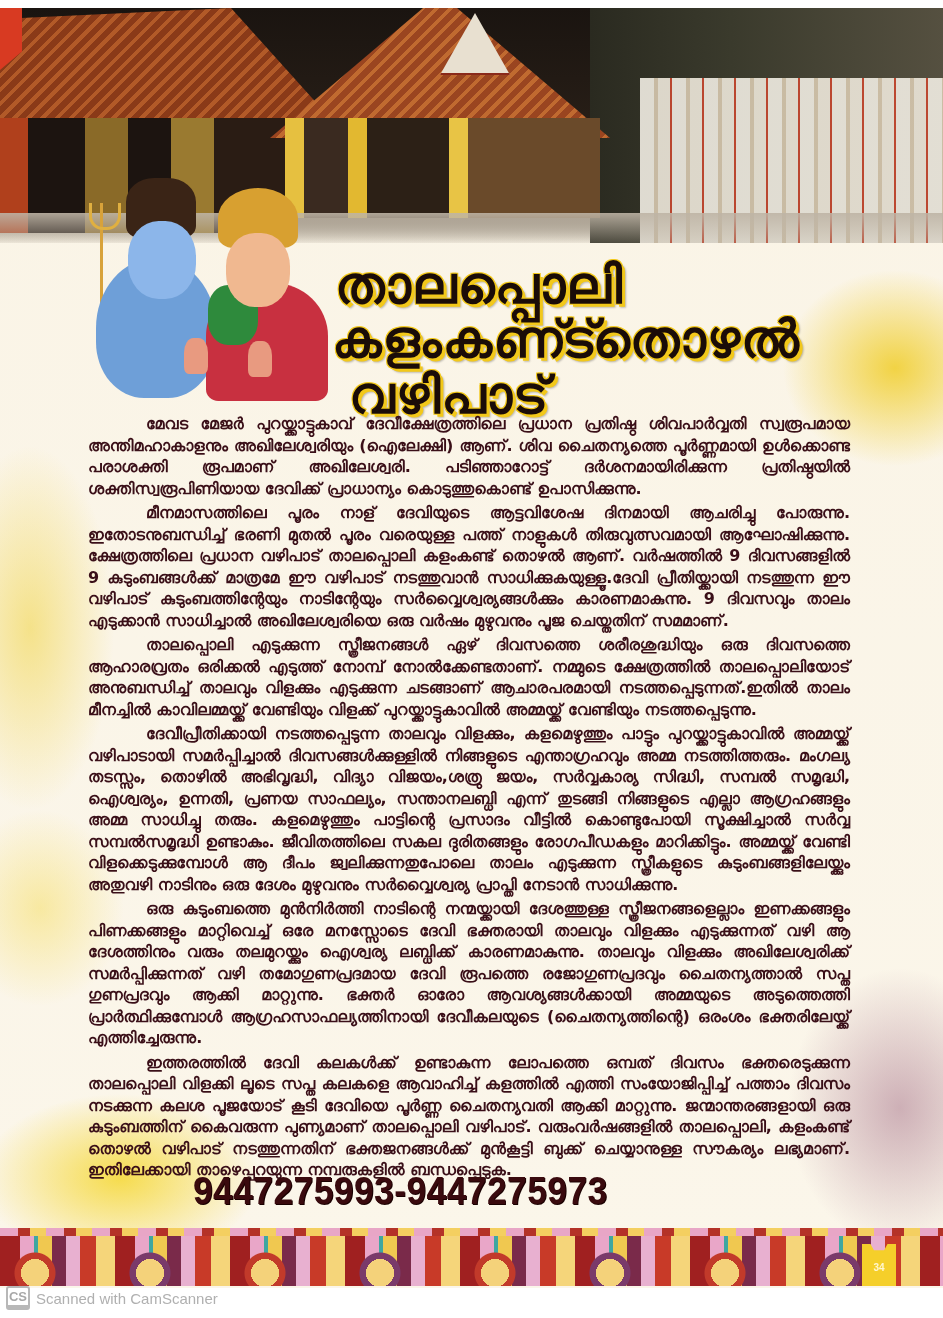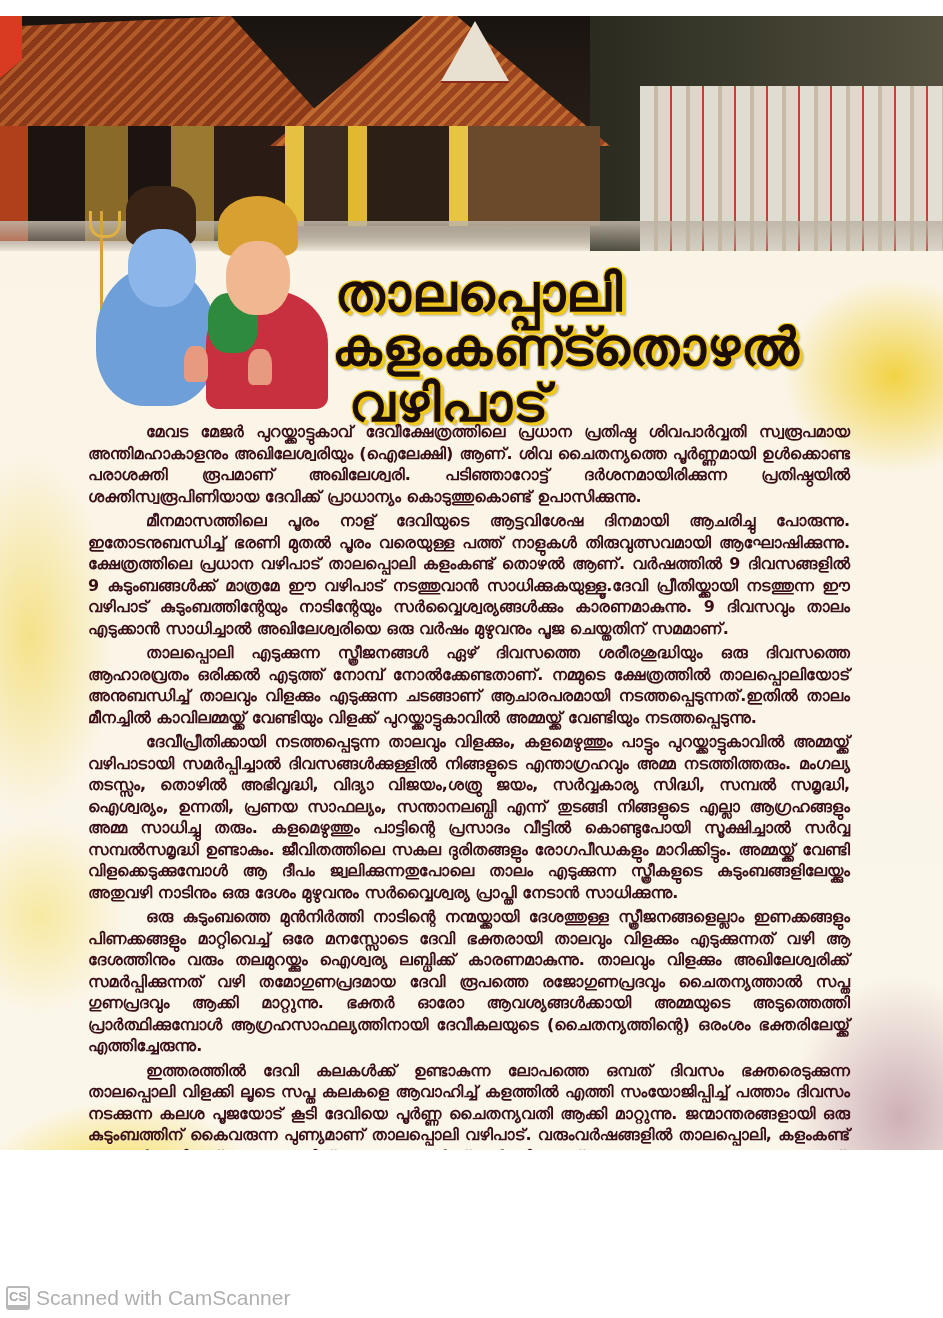--- a/index.html
+++ b/index.html
@@ -2,21 +2,21 @@
 <html><head>
 <meta charset="utf-8">
 <style>
   html, body { margin:0; padding:0; }
   body {
     width:943px; height:1318px; position:relative; overflow:hidden;
     background:#ffffff;
     font-family: "DejaVu Sans", sans-serif;
   }
   .page {
-    position:absolute; left:0; top:16px; width:943px; height:1134px; overflow:hidden;
+    position:absolute; left:0; top:8px; width:943px; height:1280px; overflow:hidden;
     background:
       radial-gradient(ellipse 160px 140px at 895px 360px, rgba(240,205,40,0.85), rgba(240,205,40,0) 70%),
       radial-gradient(ellipse 120px 260px at 30px 620px, rgba(240,210,60,0.55), rgba(240,210,60,0) 70%),
       radial-gradient(ellipse 200px 120px at 120px 1170px, rgba(245,215,50,0.85), rgba(245,215,50,0) 70%),
       radial-gradient(ellipse 160px 200px at 900px 1100px, rgba(150,90,120,0.45), rgba(150,90,120,0) 70%),
       radial-gradient(ellipse 120px 140px at 40px 900px, rgba(245,220,90,0.5), rgba(245,220,90,0) 70%),
       linear-gradient(#faf4e6, #fbf6ea);
   }
   
   .banner {
@@ -148,21 +148,21 @@
     position:absolute; left:6px; top:1285px; height:26px;
     display:flex; align-items:center; gap:6px;
   }
   .cs-logo {
     width:24px; height:24px; border:2px solid #b8b8b8; border-radius:3px; box-sizing:border-box;
     font-family:"Liberation Sans", sans-serif; font-weight:bold; font-size:13px; color:#a8a8a8;
     display:flex; align-items:center; justify-content:center;
     border-bottom-width:5px;
   }
   .cs-text {
-    font-family:"Liberation Sans", sans-serif; font-size:21px; color:#b0b0b0;
+    font-family:"Liberation Sans", sans-serif; font-size:15px; color:#b0b0b0;
   }
 </style>
 </head>
 <body>
 
 <div class="page">
 
   <div class="banner">
     <div class="sky-right"></div>
     <div class="hall"></div>

